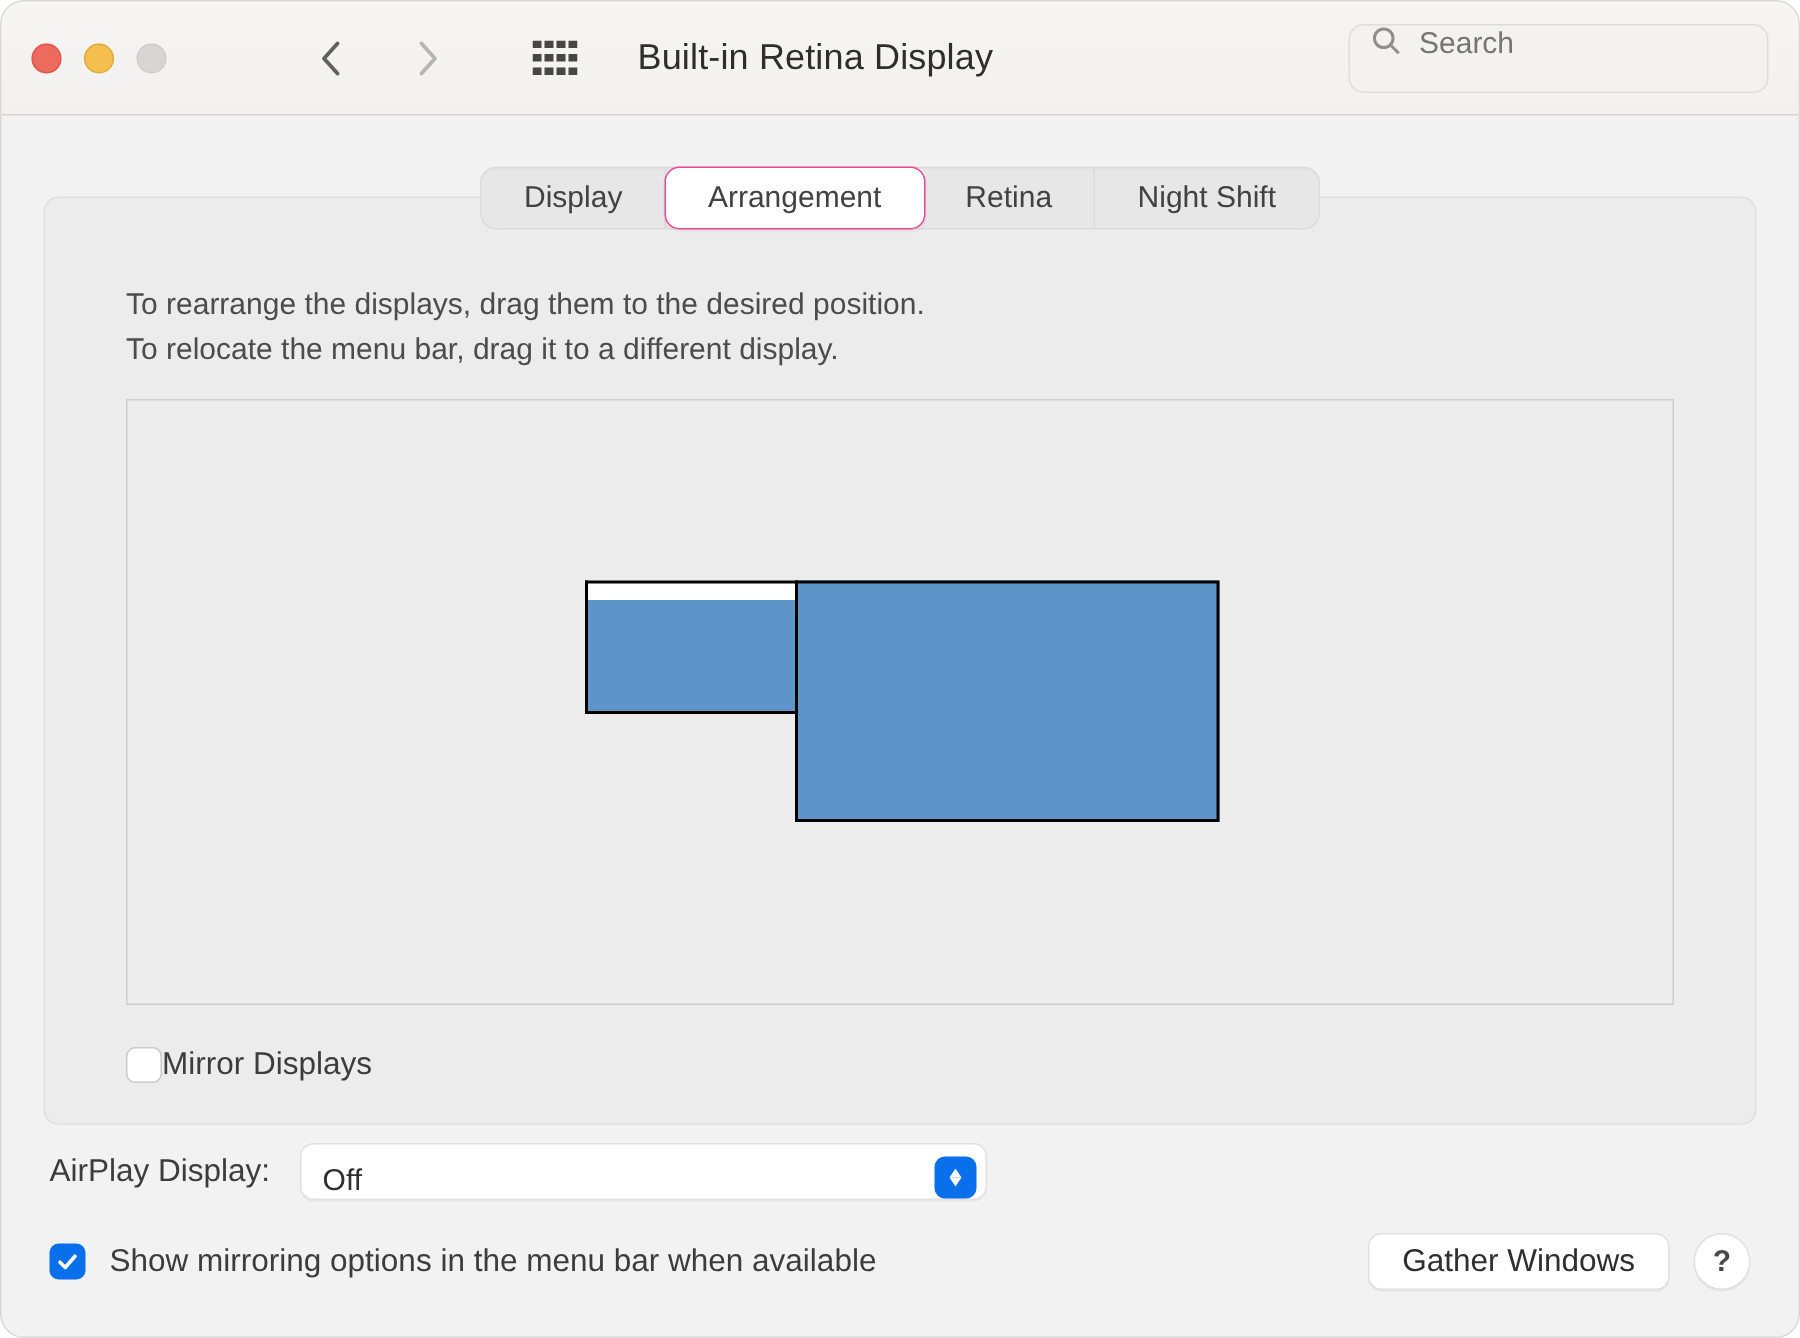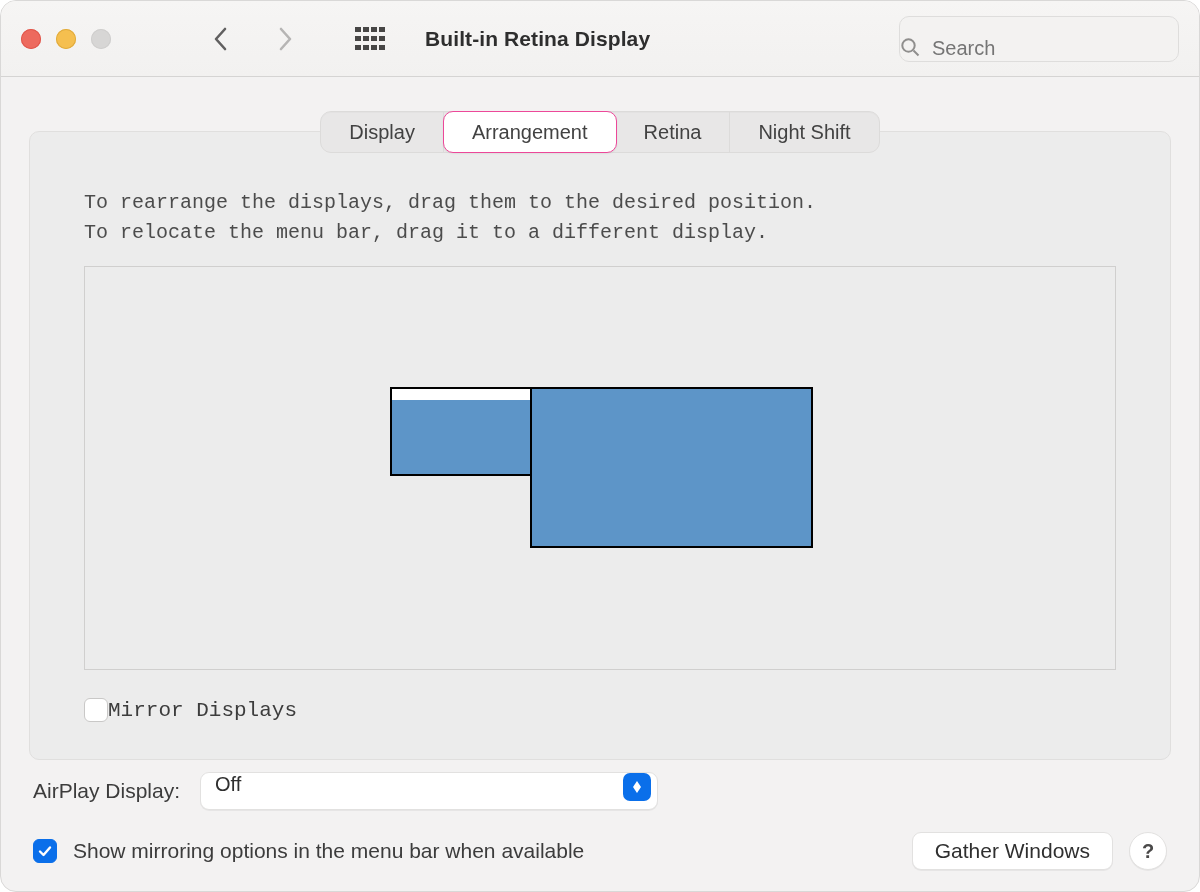--- a/index.html
+++ b/index.html
@@ -60,29 +60,29 @@
 
   .nav{display:flex;gap:44px;align-items:center;margin-right:60px}
   .chev{width:20px;height:28px;color:#b6b5b4;display:flex;justify-content:center;align-items:center}
   .chev.enabled{color:#616060}
   .chev svg{width:18px;height:28px}
 
   .appgrid{width:30px;height:24px;color:#474645;margin-right:40px}
 
   .wintitle{
     font-family:-apple-system,"SF Pro Display","Helvetica Neue",Arial,sans-serif;
-    font-size:21px;font-weight:700;color:var(--title);letter-spacing:.1px;
+    font-size:24px;font-weight:400;color:var(--title);letter-spacing:.1px;
   }
 
   .searchwrap{margin-left:auto}
   .search{
     width:280px;height:46px;
     border:1px solid var(--search-border);
     border-radius:10px;background:#f3f2f1;
-    display:flex;align-items:flex-end;padding:0 0;gap:10px;
+    display:flex;align-items:flex-start;padding:0 14px;gap:10px;
   }
   .search svg{width:20px;height:20px;color:#8f8e8d}
   .search input{
     border:none;background:transparent;outline:none;
     font-size:20px;color:#8f8e8d;width:100%;
     font-family:inherit;
   }
 
   
   .content{padding:34px 28px 10px 28px}
@@ -111,22 +111,21 @@
     padding:0 28px;
     z-index:3; position:relative;
   }
 
   
   .panel{
     margin-top:-22px;
     background:var(--panel);
     border:1px solid var(--panel-border);
     border-radius:10px;
-    padding:56px 54px 37px 54px;
-    font-family:Liberation Mono, monospace;
+    padding:56px 54px 27px 54px;
   }
   .instr{font-size:20px;line-height:30px;color:var(--text-dim)}
 
   
   .canvas{
     margin-top:18px;height:404px;
     background:var(--canvas-bg);
     border:1px solid var(--canvas-border);
     position:relative;
   }
@@ -152,21 +151,21 @@
   .chk.checked{background:var(--accent);border-color:var(--accent)}
   .chk.checked svg{color:#fff;width:16px;height:16px}
   .mirror-label{font-size:21px;color:var(--text)}
 
   
   .row{display:flex;align-items:center;gap:20px;margin-top:12px; padding:0 4px}
   .row-label{font-size:21px;color:var(--text)}
   .popup{
     flex:0 0 auto;width:458px;height:38px;
     background:var(--field-bg);border:1px solid var(--field-border);
-    border-radius:9px;display:flex;align-items:flex-start;
+    border-radius:9px;display:flex;align-items:flex-end;
     padding:0 6px 0 14px;box-shadow:var(--shadow);
   }
   .popup-value{font-size:20px;color:#2f2f2f;flex:1}
   .stepper{
     width:28px;height:28px;border-radius:7px;background:var(--accent);
     display:flex;flex-direction:column;align-items:center;justify-content:center;
   }
   .stepper svg{color:#fff;width:10px;height:8px}
   .stepper .up{margin-bottom:-1px}
   .stepper .down{margin-top:-1px;transform:scaleY(-1)}

